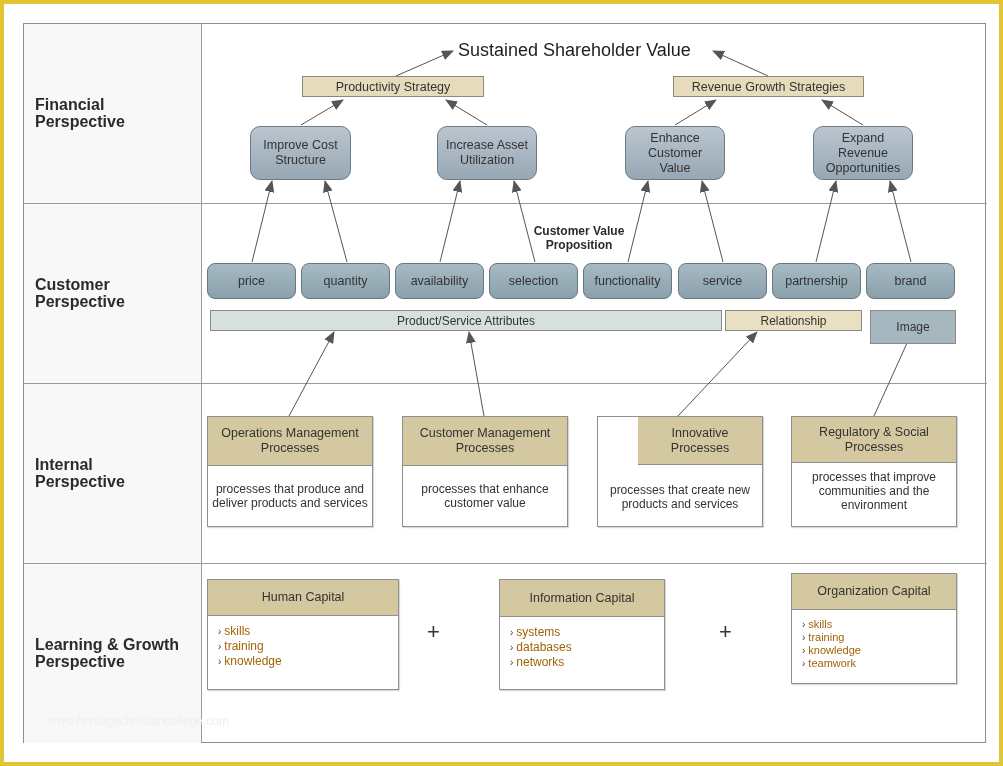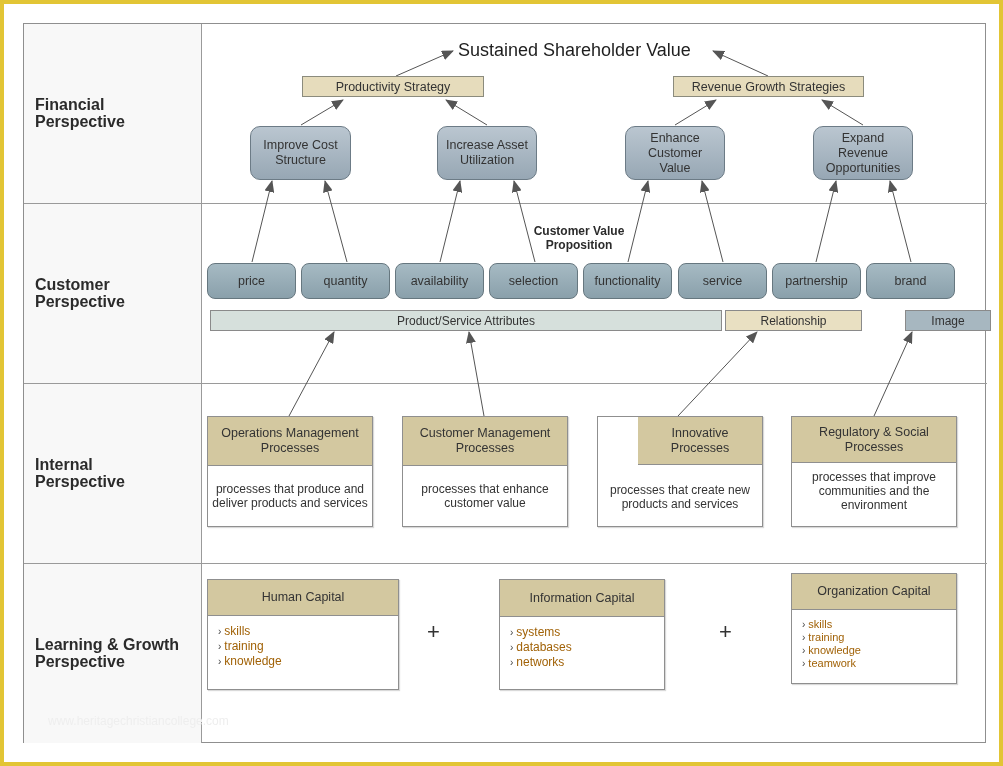--- a/index.html
+++ b/index.html
@@ -140,21 +140,21 @@
   <div class="abs attr" style="left:203px;top:259px;width:89px;height:36px;">price</div>
   <div class="abs attr" style="left:297px;top:259px;width:89px;height:36px;">quantity</div>
   <div class="abs attr" style="left:391px;top:259px;width:89px;height:36px;">availability</div>
   <div class="abs attr" style="left:485px;top:259px;width:89px;height:36px;">selection</div>
   <div class="abs attr" style="left:579px;top:259px;width:89px;height:36px;">functionality</div>
   <div class="abs attr" style="left:674px;top:259px;width:89px;height:36px;">service</div>
   <div class="abs attr" style="left:768px;top:259px;width:89px;height:36px;">partnership</div>
   <div class="abs attr" style="left:862px;top:259px;width:89px;height:36px;">brand</div>
   <div class="abs bar" style="left:206px;top:306px;width:512px;height:21px;background:#d6e0dc;">Product/Service Attributes</div>
   <div class="abs bar" style="left:721px;top:306px;width:137px;height:21px;background:#e9e0c2;">Relationship</div>
-  <div class="abs bar" style="left:866px;top:306px;width:86px;height:21px;background:#a7b7c0;margin-left:35px;">Image</div>
+  <div class="abs bar" style="left:866px;top:306px;width:86px;height:34px;background:#a7b7c0;">Image</div>
 
   <div class="abs card" style="left:203px;top:412px;width:166px;height:111px;">
     <div class="head" style="height:49px;">Operations Management
 Processes</div>
     <div class="body" style="height:60px;">processes that produce and
 deliver products and services</div>
   </div>
   <div class="abs card" style="left:398px;top:412px;width:166px;height:111px;">
     <div class="head" style="height:49px;">Customer Management
 Processes</div>

